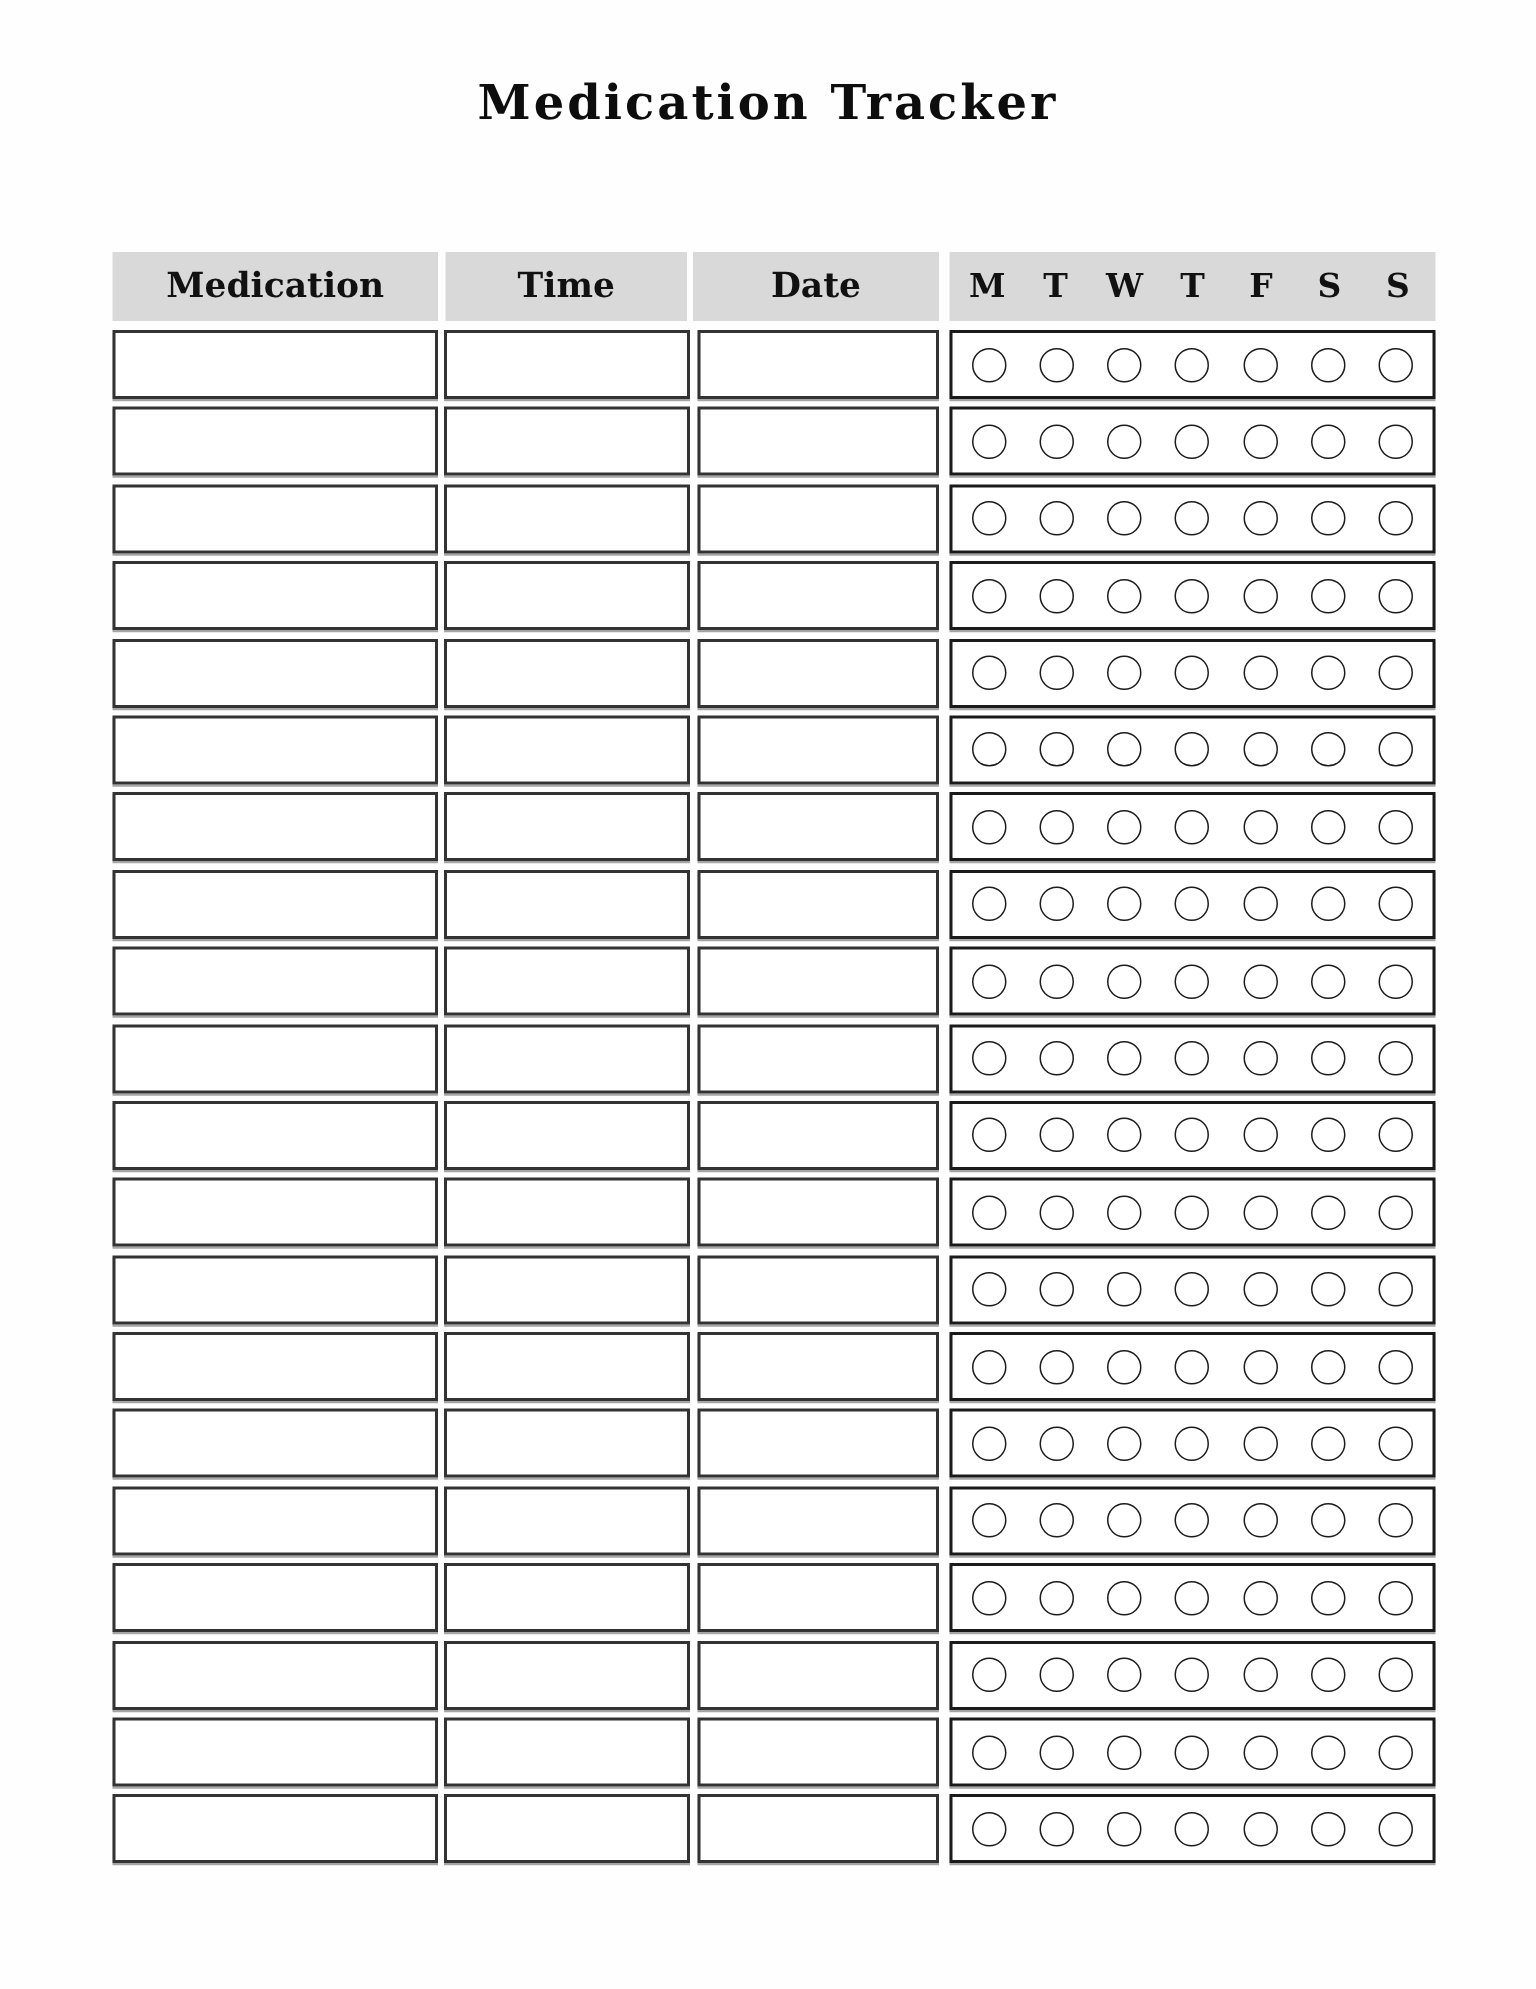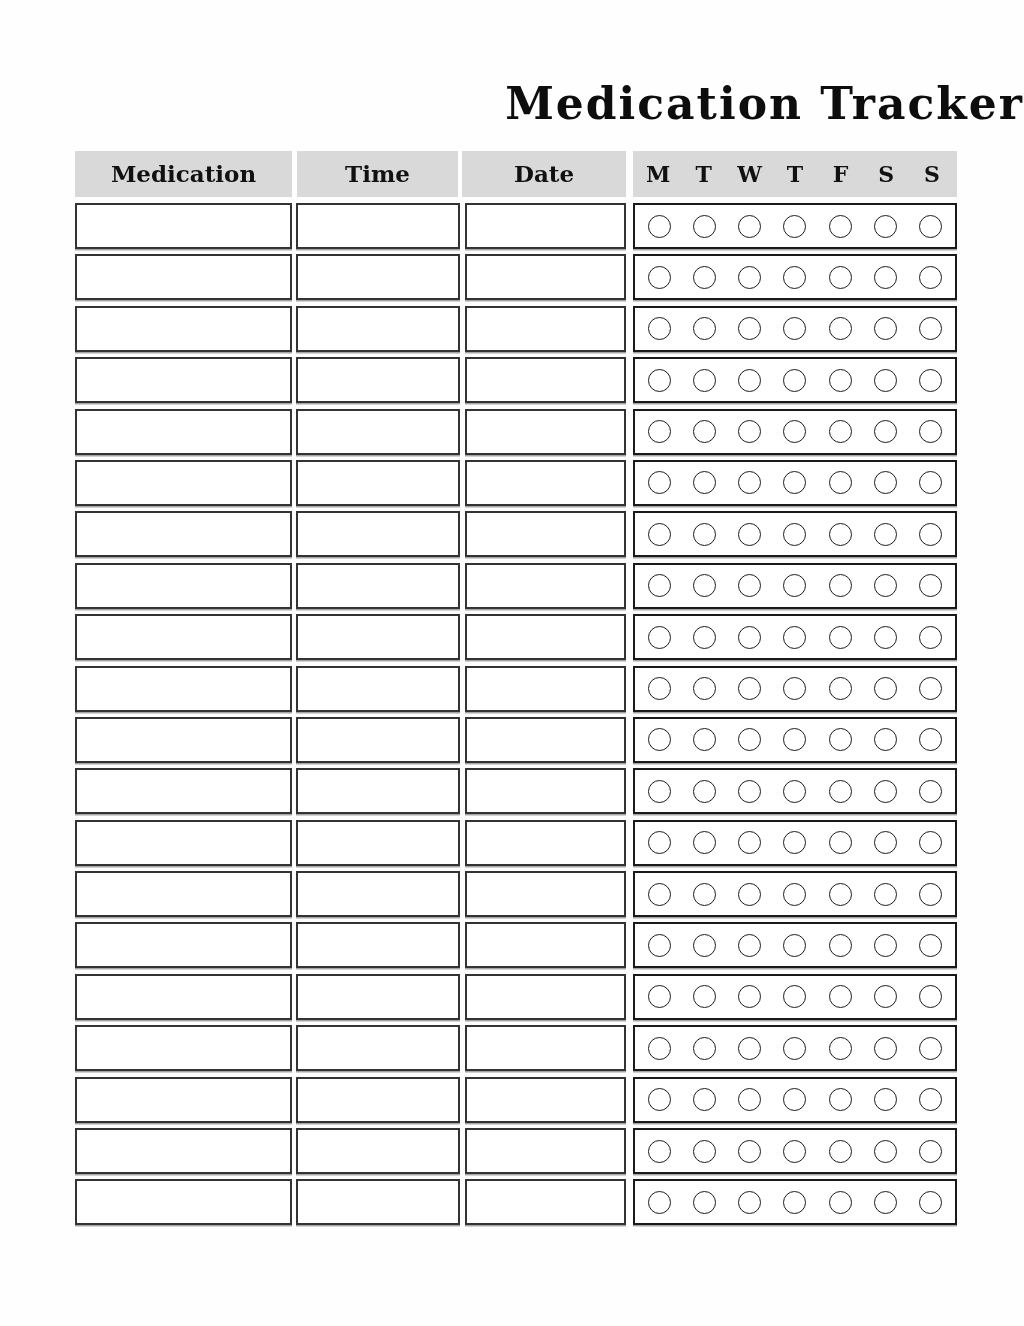--- a/index.html
+++ b/index.html
@@ -14,32 +14,32 @@
     color: #101010;
     overflow: hidden;
   }
   .page {
     position: relative;
     width: 1024px;
     height: 1326px;
   }
   .title {
     margin: 0;
-    padding-top: 76px;
-    font-size: 44px;
+    padding-top: 48px;
+    font-size: 32px;
     line-height: 1.25;
     font-weight: bold;
     letter-spacing: 2px;
-    text-align: right;
+    text-align: center;
     color: #0d0d0d;
   }
   .tracker {
     position: absolute;
     left: 75px;
-    top: 151px;
+    top: 168px;
     width: 882px;
   }
   .header-row, .row {
     display: flex;
     align-items: stretch;
   }
   .header-row {
     height: 46px;
     margin-bottom: 6px;
   }

